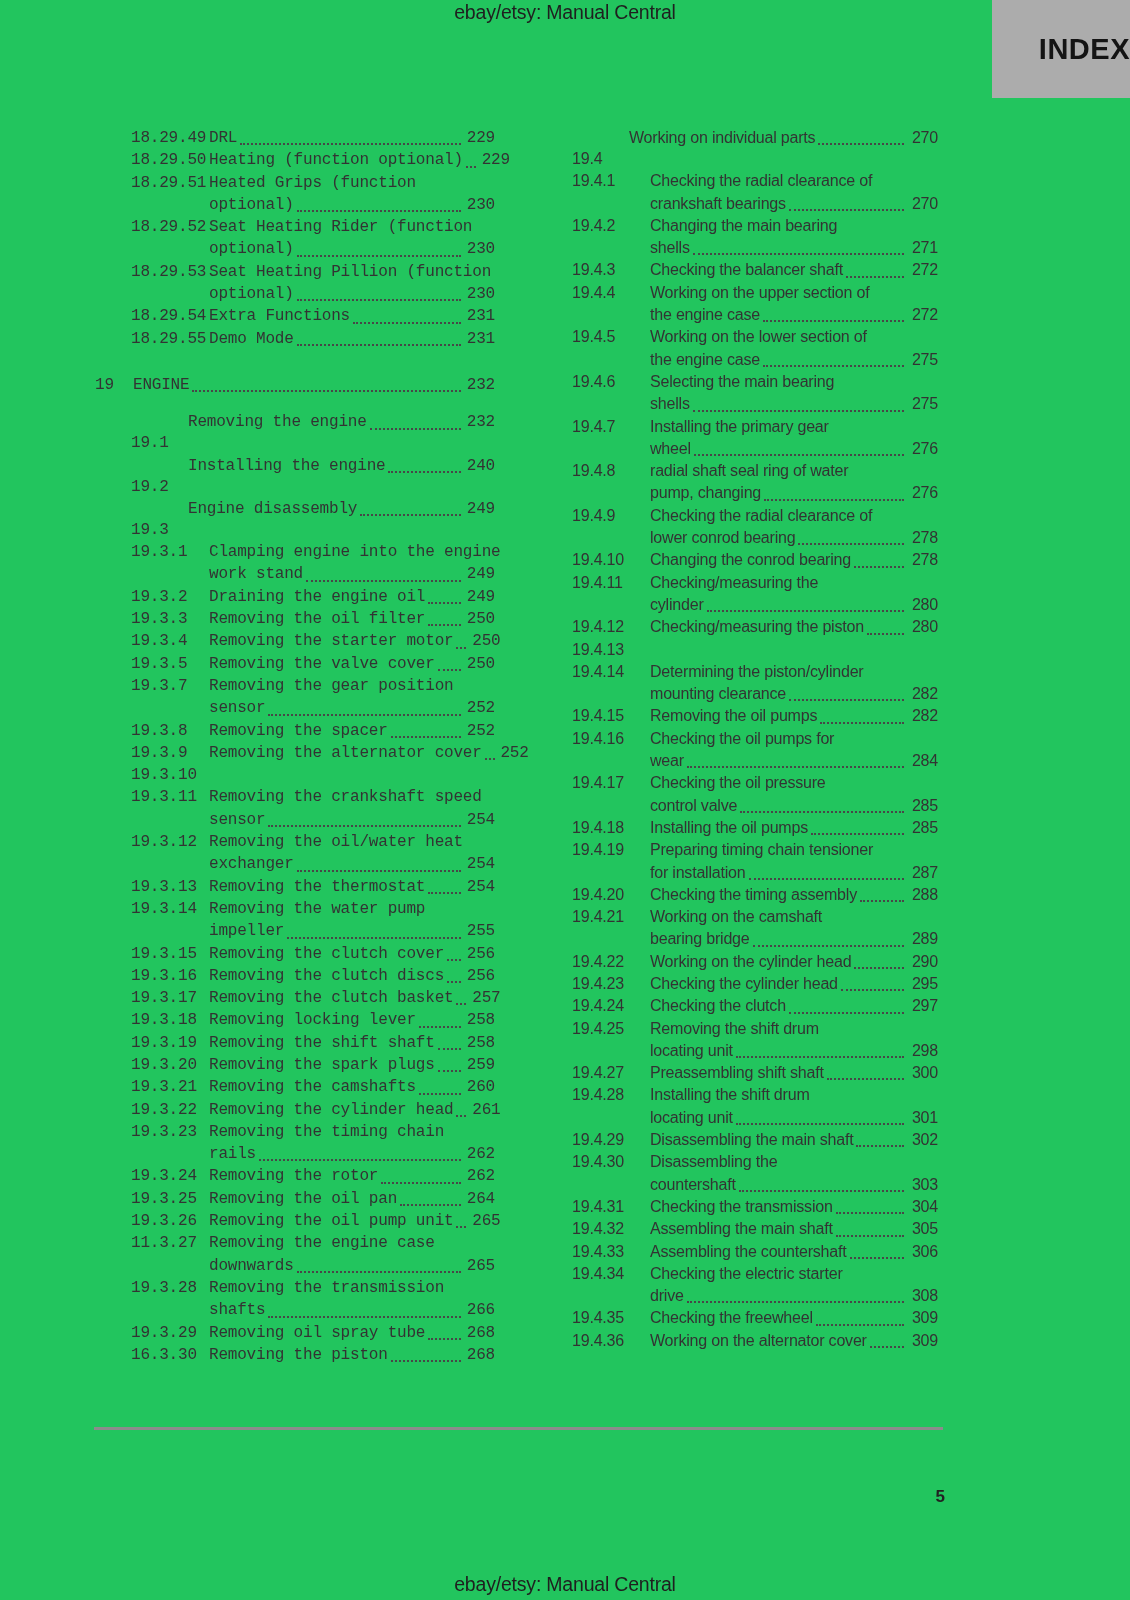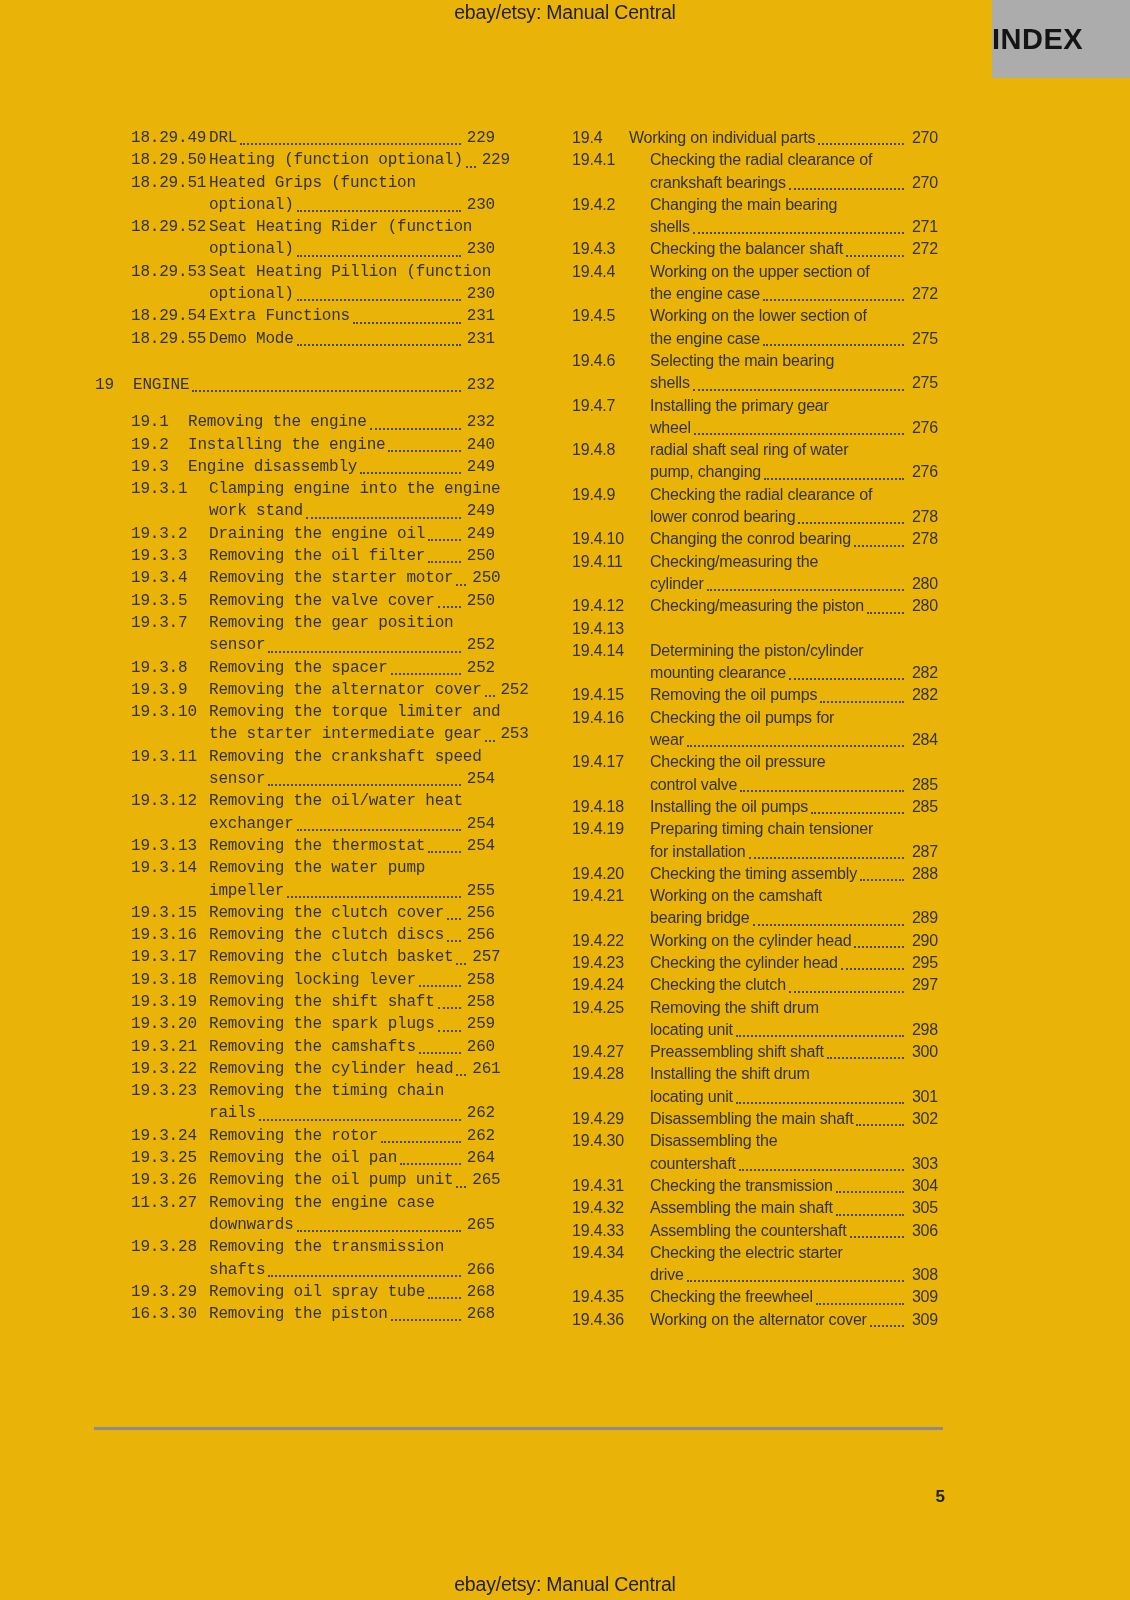--- a/index.html
+++ b/index.html
@@ -4,48 +4,48 @@
 <style>
   html, body { margin: 0; padding: 0; }
   body {
     width: 1130px; height: 1600px;
     background: #ffffff;
     font-family: "Liberation Sans", sans-serif;
     color: #333333;
     overflow: hidden;
     position: relative;
   }
-  .page { position: absolute; inset: 0; background: #eab308; }
+  .page { position: absolute; inset: 0; background: #22c55e; }
 
   .header-title {
     position: absolute; top: 1px; left: 0; width: 100%;
     text-align: center; font-size: 19.5px; color: #1f1f1f;
     letter-spacing: -0.2px;
   }
   .index-tab {
-    position: absolute; top: 0; left: 992px; width: 138px; height: 78px;
+    position: absolute; top: 0; left: 992px; width: 138px; height: 98px;
     background: var(--index-bg, #acacac);
-    display: flex; align-items: center; justify-content: flex-start;
+    display: flex; align-items: center; justify-content: flex-end;
   }
   .index-label {
     font-weight: bold; font-size: 29px; color: #141414; letter-spacing: 0.5px;
   }
 
   .col {
     position: absolute; top: 127px;
     font-size: 16px; line-height: 22.3px; letter-spacing: -0.2px;
     color: var(--text, #333333);
   }
   .col-left  { left: 95px;  width: 400px; font-family: Liberation Mono, monospace; }
   .col-right { left: 536px; width: 402px; }
 
   .entry { display: flex; align-items: flex-start; }
   .num { flex: 0 0 auto; }
   .lvl1 > .num { width: 38px; }
-  .lvl2 > .num { width: 57px; }
+  .lvl2 > .num { width: 57px; margin-top: 21px; }
   .lvl3 > .num { width: 78px; }
   .lvl2, .lvl3 { margin-left: 36px; }
   .lvl1 { margin-left: 0; margin-top: 24px; margin-bottom: 15px; }
   .body { flex: 1 1 auto; min-width: 0; }
   .line { white-space: nowrap; }
   .line.last { display: flex; align-items: baseline; }
   .txt { flex: 0 0 auto; }
   .leader {
     flex: 1 1 auto; min-width: 10px; height: 0;
     align-self: flex-end;
@@ -270,28 +270,20 @@
         <div class="body">
           <div class="line last">
             <span class="txt">Removing the alternator cover</span>
             <span class="leader"></span>
             <span class="pg">252</span>
           </div>
         </div>
       </div>
       <div class="entry lvl3">
         <span class="num">19.3.10</span>
-        <div class="body">
-          <div class="line"><span class="txt">Removing the torque limiter and</span></div>
-          <div class="line last">
-            <span class="txt">the starter intermediate gear</span>
-            <span class="leader"></span>
-            <span class="pg">253</span>
-          </div>
-        </div>
       </div>
       <div class="entry lvl3">
         <span class="num">19.3.11</span>
         <div class="body">
           <div class="line"><span class="txt">Removing the crankshaft speed</span></div>
           <div class="line last">
             <span class="txt">sensor</span>
             <span class="leader"></span>
             <span class="pg">254</span>
           </div>

